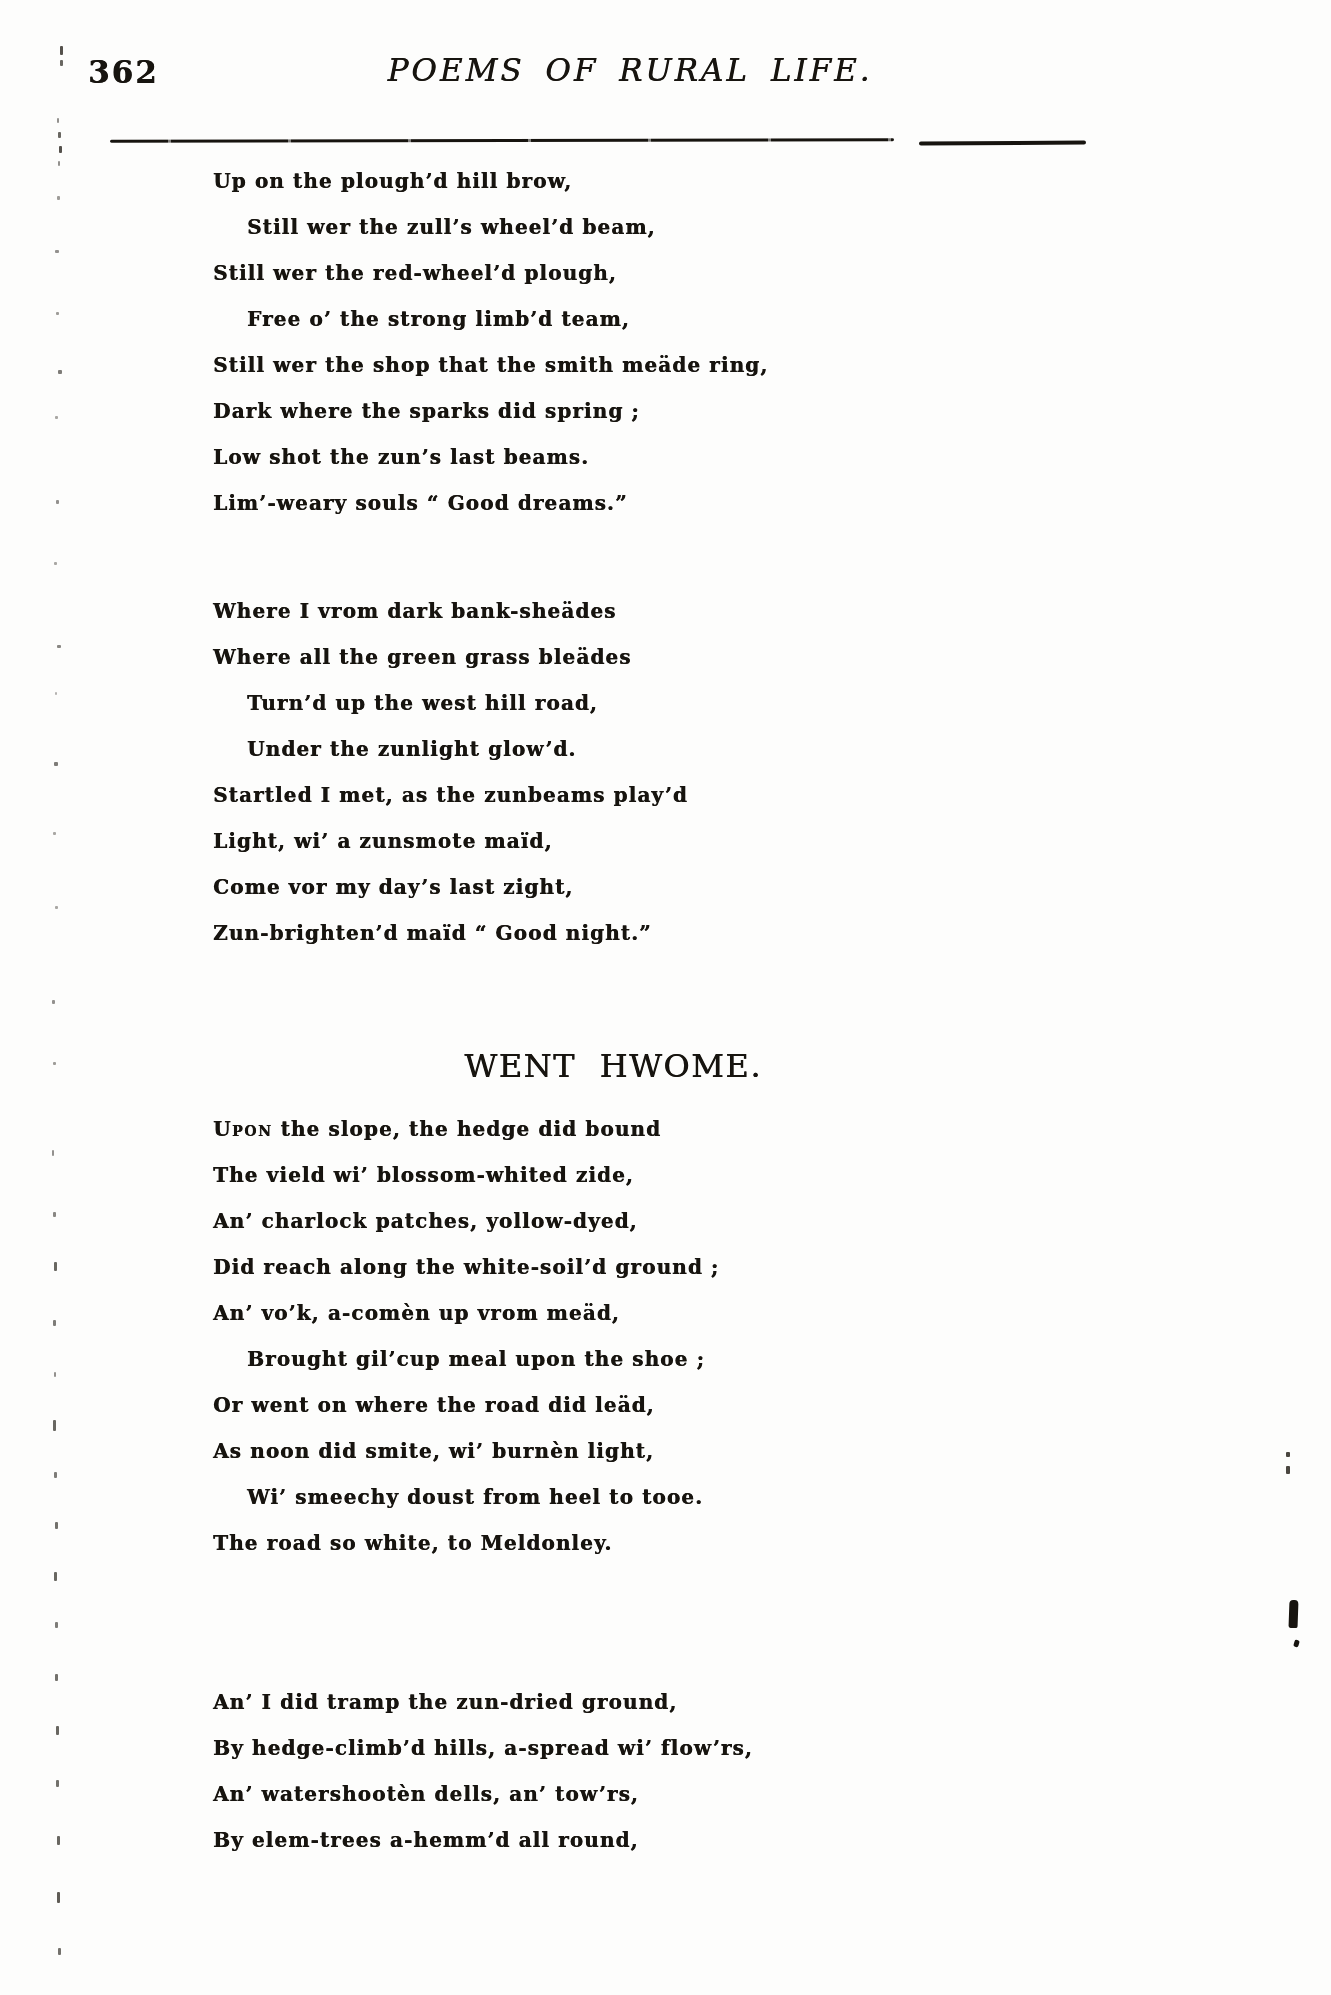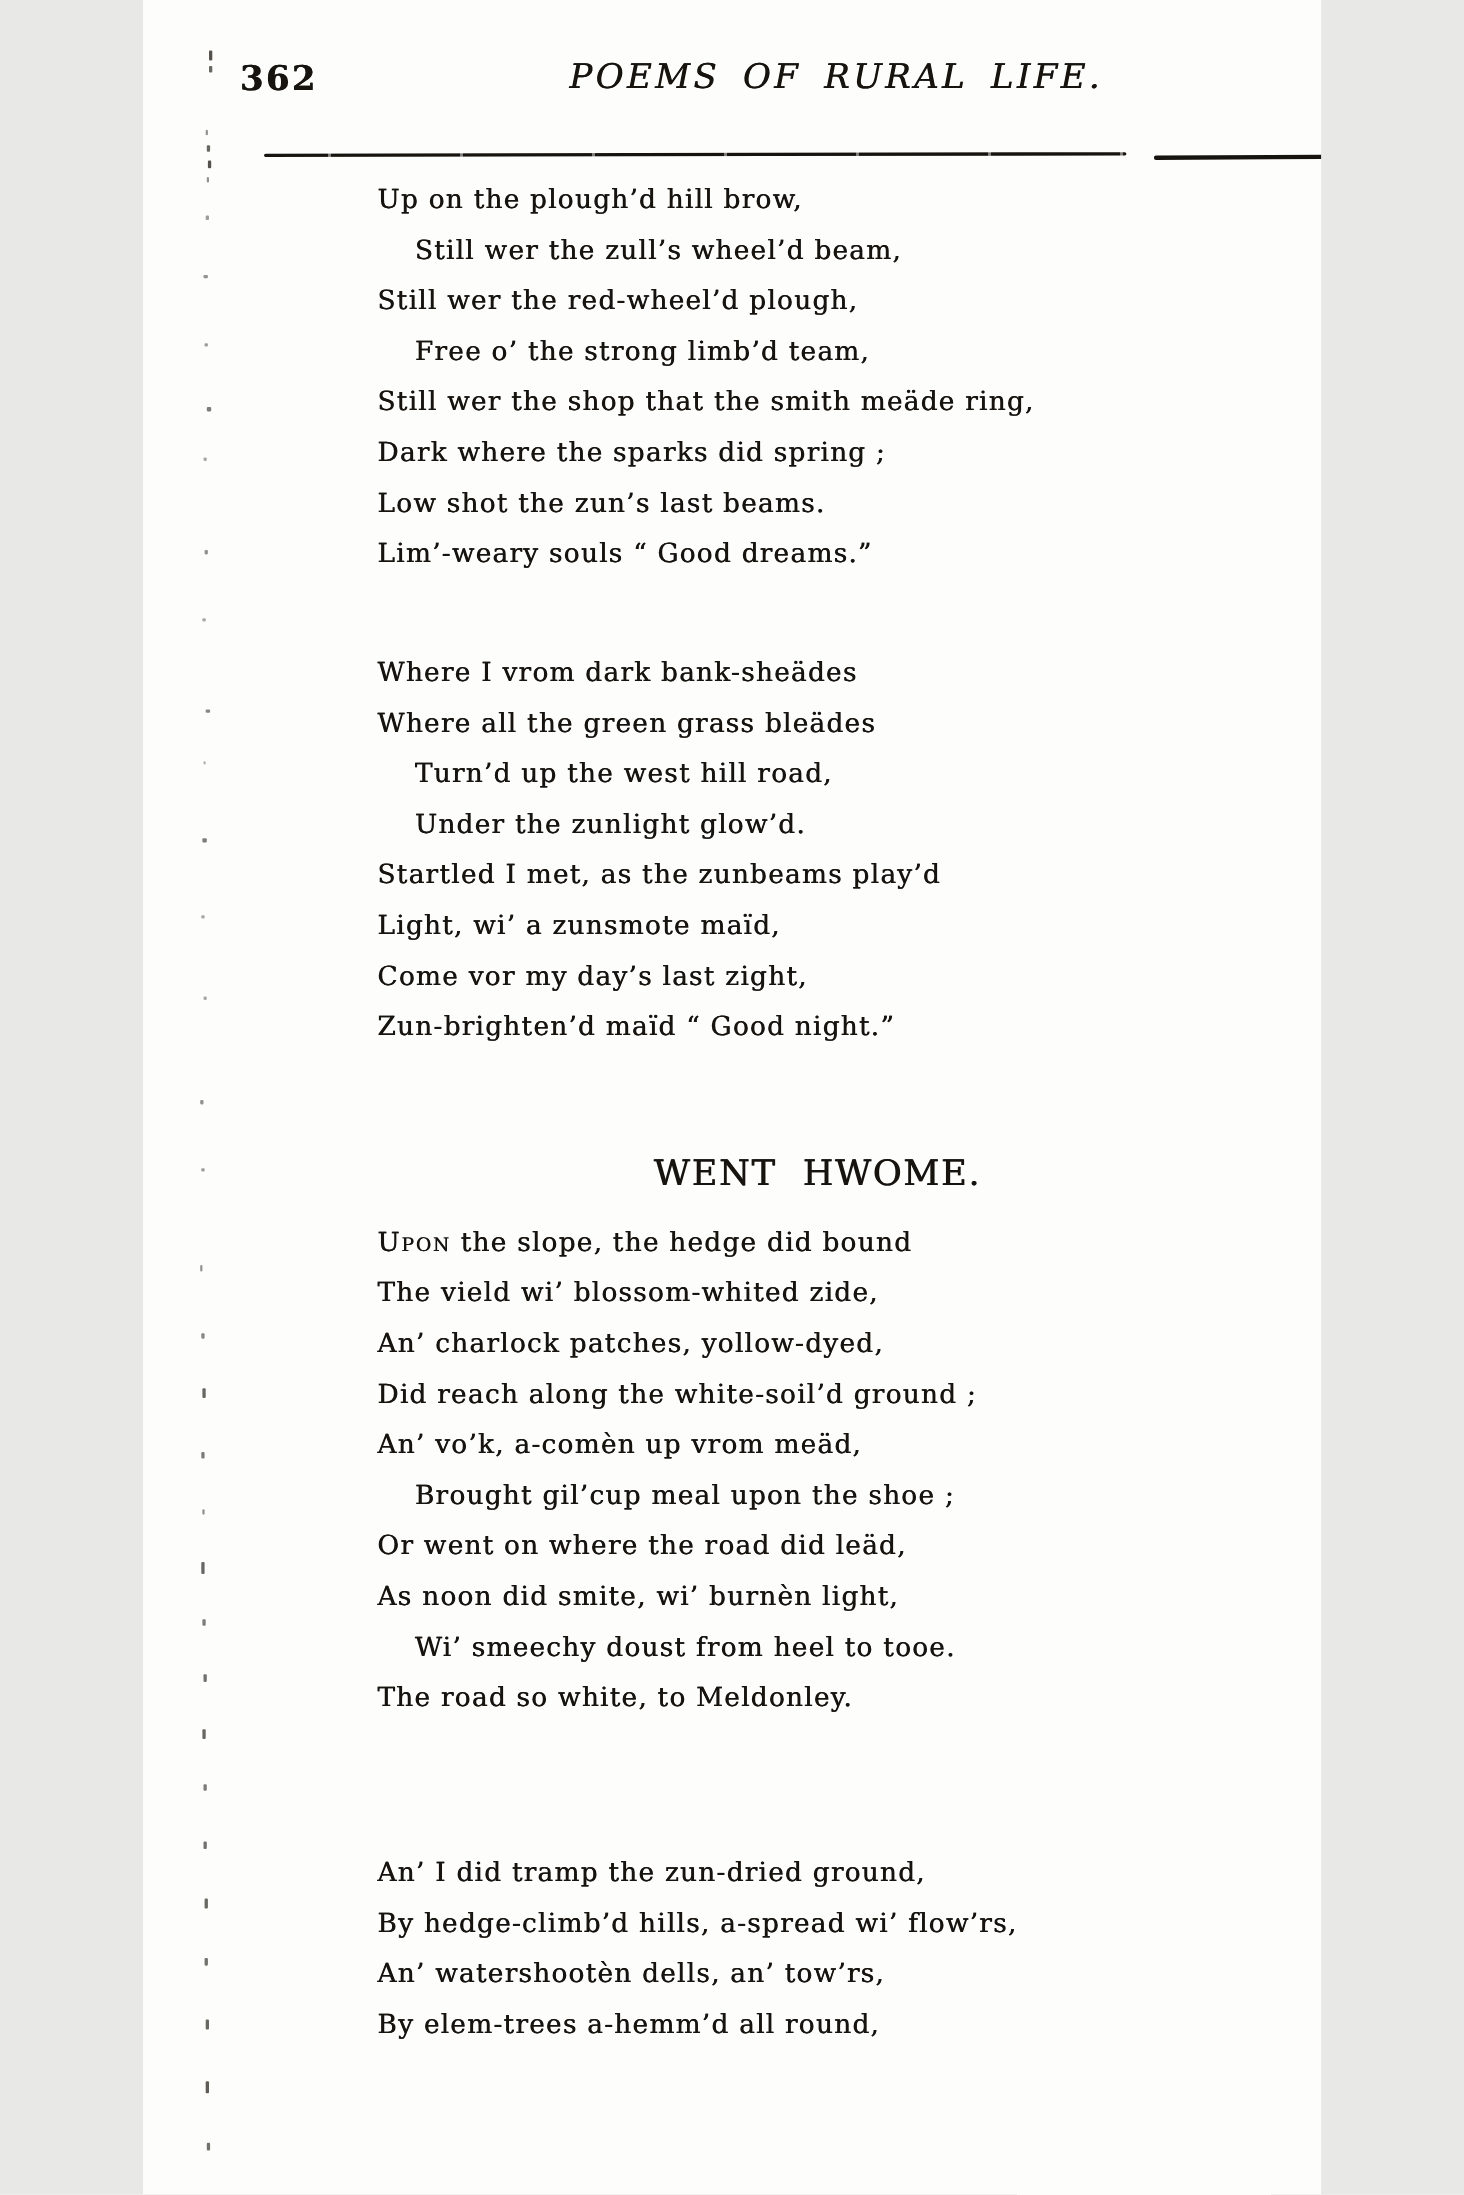--- a/index.html
+++ b/index.html
@@ -1,18 +1,18 @@
 <!DOCTYPE html>
 <html><head>
 <meta charset="utf-8">
 <style>
   html,body { margin:0; padding:0; background:#e8e8e6; }
   .page {
     position:relative;
-    width:1071px; height:1995px;
+    width:1331px; height:1995px;
     margin:0 auto;
     background:#fdfdfc;
     font-family:"DejaVu Serif","Liberation Serif",serif;
     color:#17140f;
     overflow:hidden;
   }
   .pgnum {
     position:absolute; left:88px; top:54px;
     font-size:31px; font-weight:bold; letter-spacing:2px;
     text-shadow:0.4px 0 0 currentColor;
@@ -23,22 +23,23 @@
     letter-spacing:3px; word-spacing:8px;
     text-shadow:0.5px 0 0 currentColor;
   }
   .rule { position:absolute; background:#17140f; }
   .rule.long  { left:110px; top:139px; width:784px; height:3px; transform:rotate(-0.10deg); border-radius:2px;
     background:repeating-linear-gradient(90deg,#17140f 0 58px, rgba(23,20,15,0.55) 58px 61px,#17140f 61px 120px);}
   .rule.short { left:919px; top:141px; width:167px; height:4px; transform:rotate(-0.3deg); border-radius:2px;}
   .stanza { position:absolute; left:213px; }
   .line {
     height:46px; line-height:46px; white-space:pre;
-    font-size:24px; letter-spacing:1.1px;
+    font-size:20px; letter-spacing:1.1px;
     text-shadow:0.45px 0 0 currentColor;
+    font-weight:bold;
   }
   .line.ind { padding-left:34px; }
   .lead { font-variant:small-caps; letter-spacing:1.6px; }
   .poem-title {
     position:absolute; left:213px; top:1047px; width:800px;
     text-align:center; font-size:32px; letter-spacing:1.5px; word-spacing:12px;
     text-shadow:0.6px 0 0 currentColor;
   }
   .speck { position:absolute; background:#2a261f; border-radius:1px; }
   .blot  { position:absolute; background:#17140f; }

